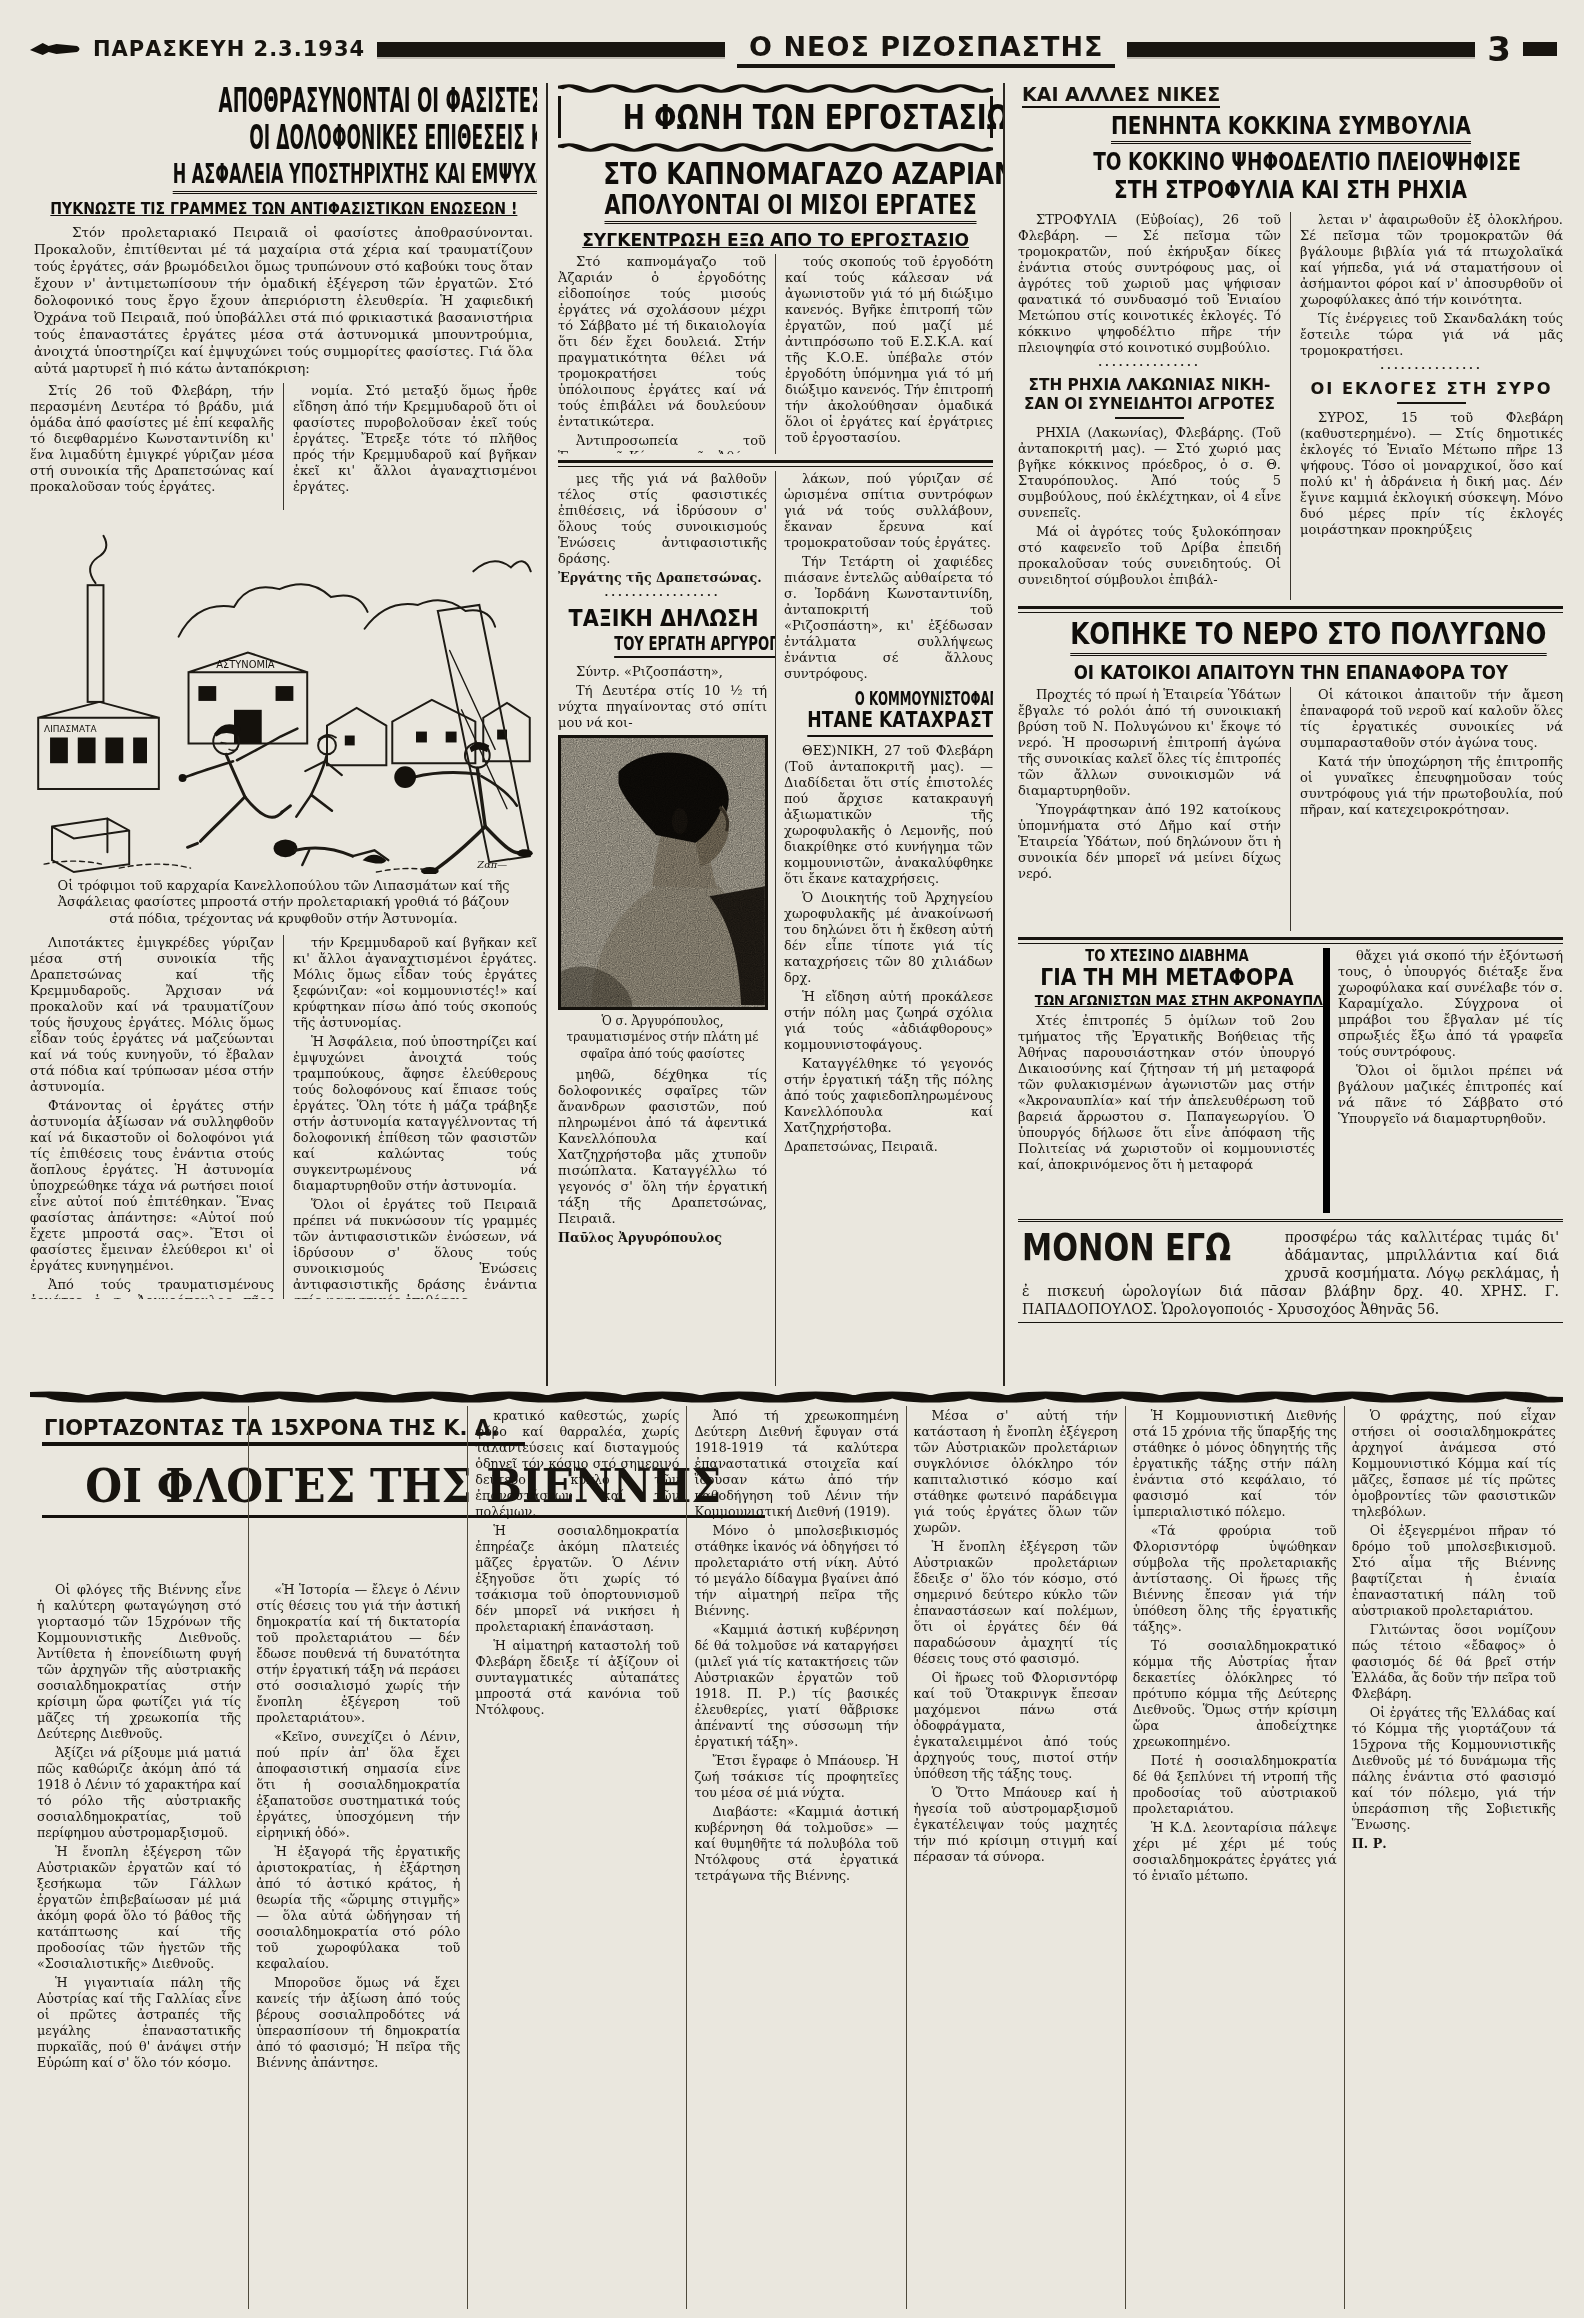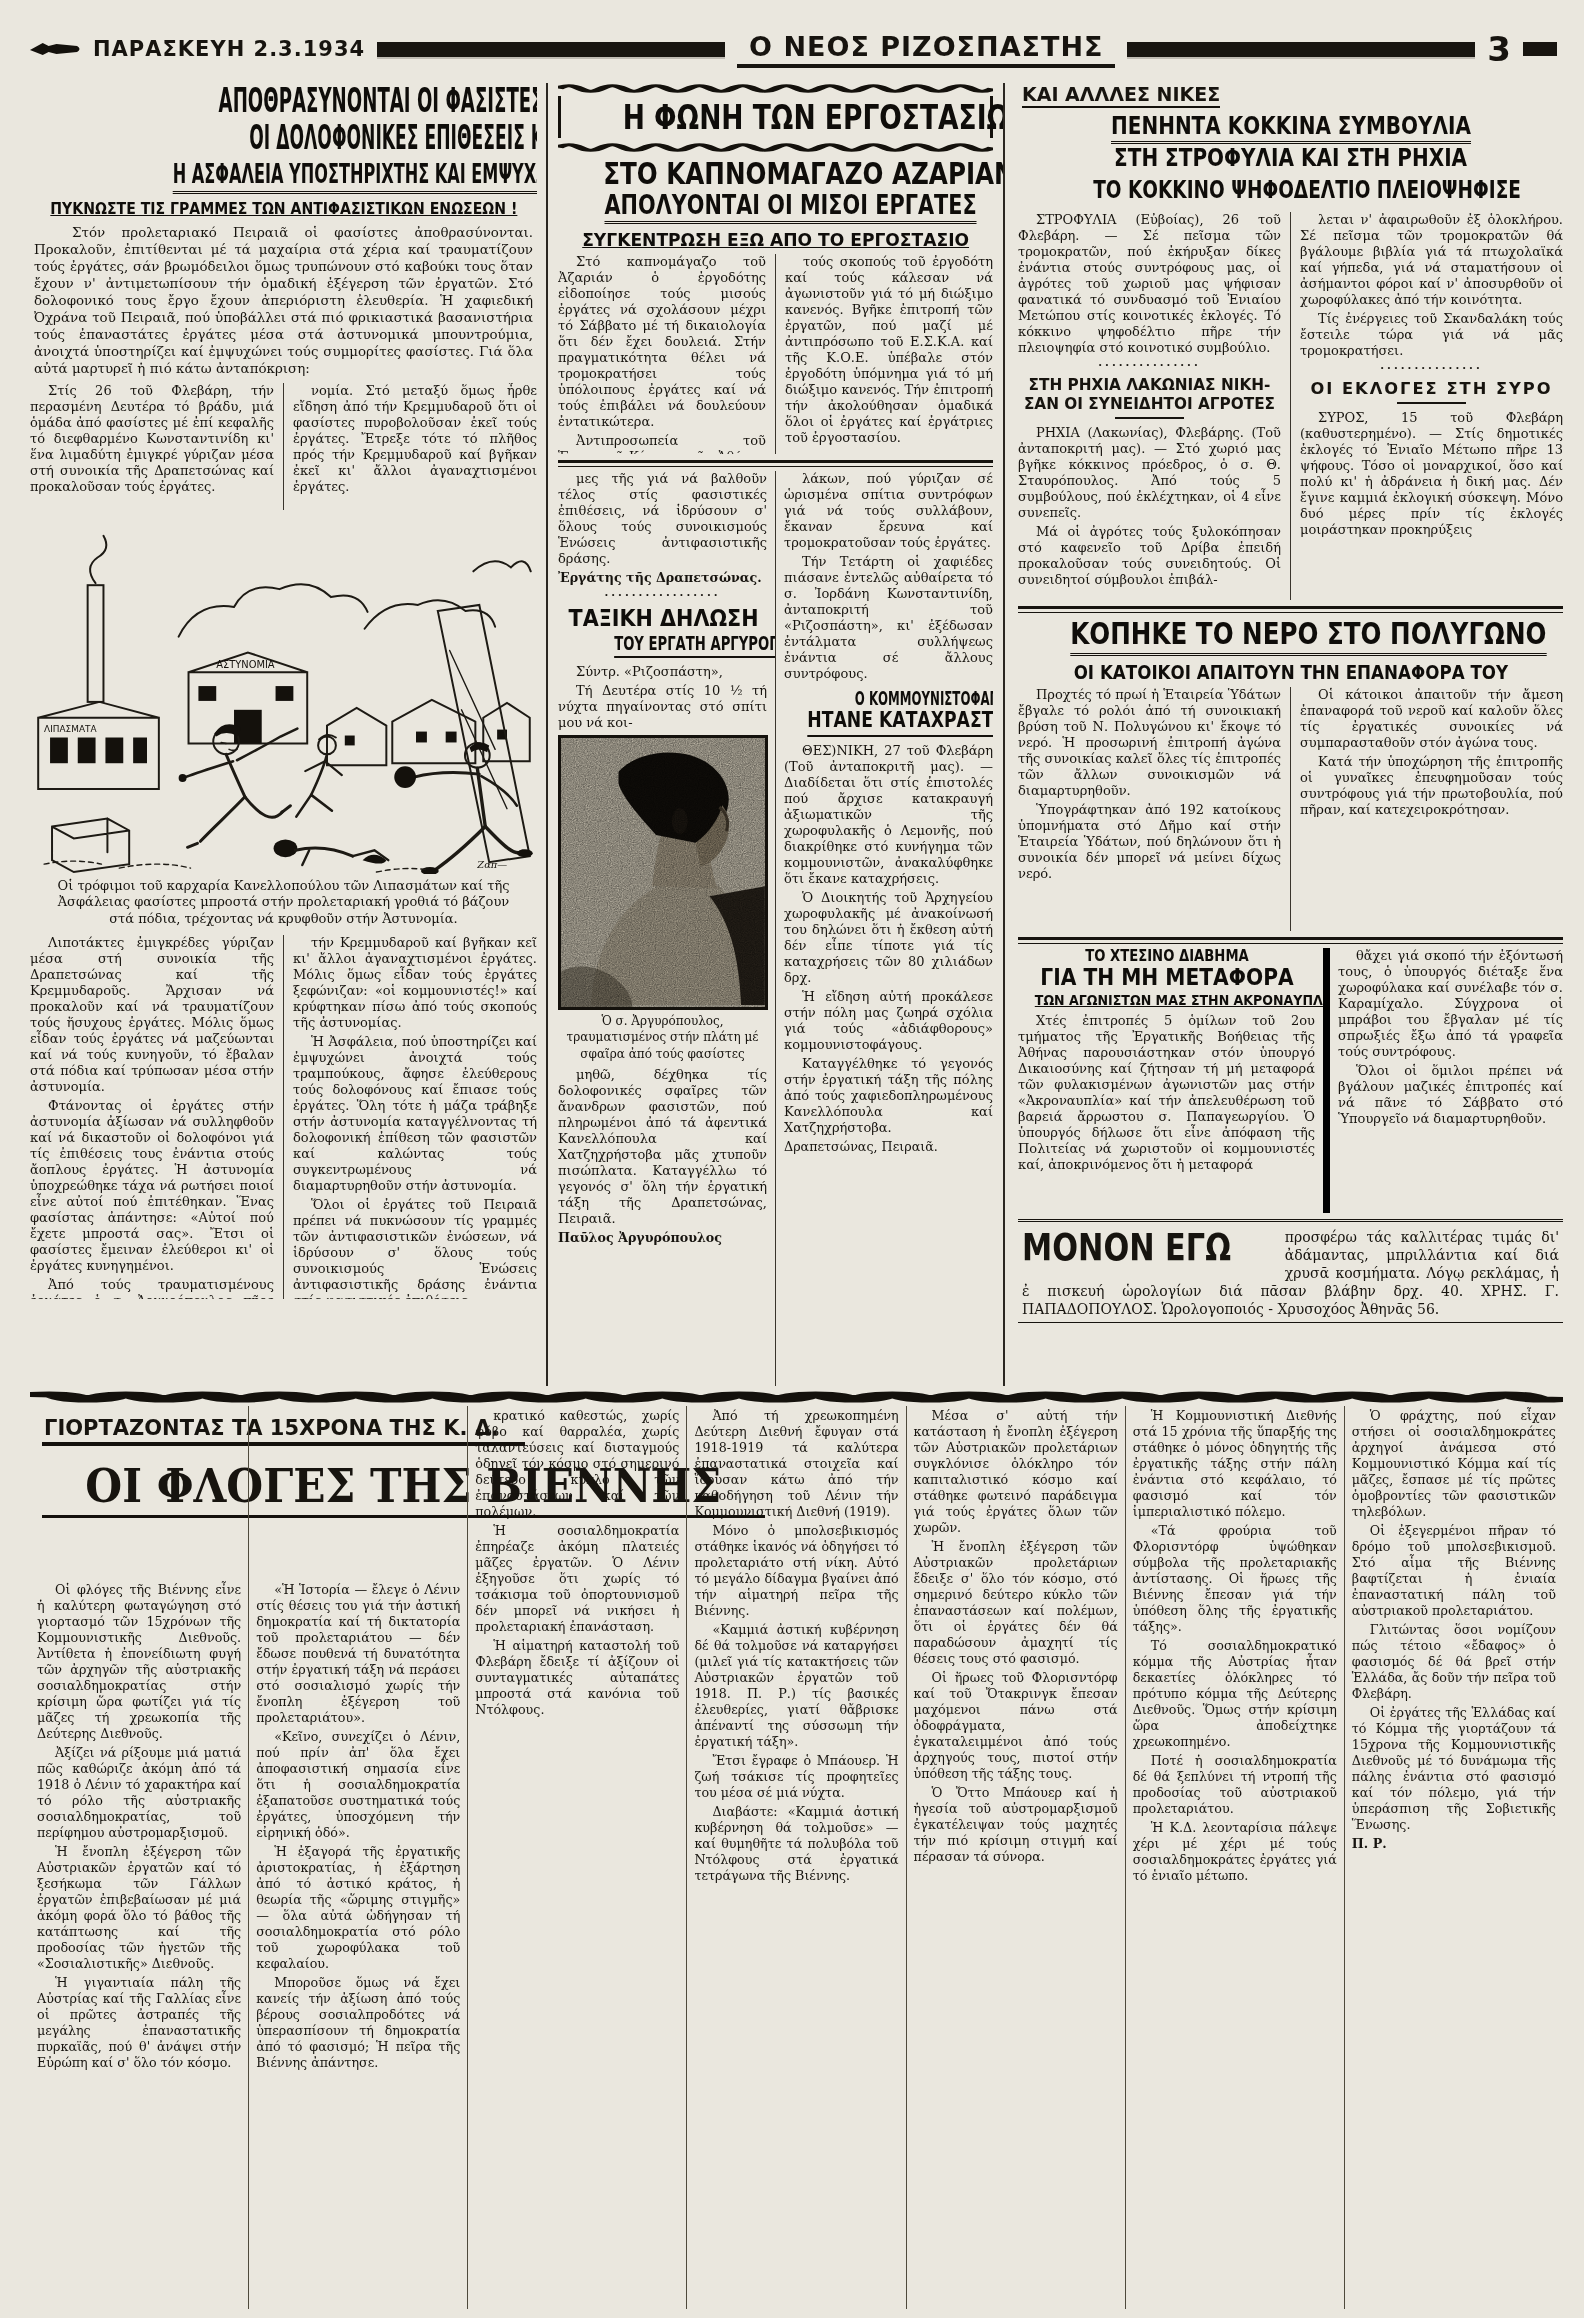--- a/index.html
+++ b/index.html
@@ -277,24 +277,24 @@
           </div>
         <div class="sig-right" style="font-weight:normal">Δραπετσώνας, Πειραιᾶ.</div>
       </div>
     </div>
   </div>
 
   <div class="col-right">
     <span class="kicker-left">ΚΑΙ ΑΛΛΛΕΣ ΝΙΚΕΣ</span>
     <div class="hl" style="font-size:25px">
       <span class="sqz" style="transform:scaleX(.8);border-bottom:3px double #14110c;padding-bottom:1px">ΠΕΝΗΝΤΑ ΚΟΚΚΙΝΑ ΣΥΜΒΟΥΛΙΑ</span></div>
+    <div class="hl" style="font-size:25px;margin-top:4px">
+      <span class="sqz" style="transform:scaleX(.74)">ΤΟ ΚΟΚΚΙΝΟ ΨΗΦΟΔΕΛΤΙΟ ΠΛΕΙΟΨΗΦΙΣΕ</span></div>
     <div class="hl" style="font-size:25px">
       <span class="sqz" style="transform:scaleX(.8)">ΣΤΗ ΣΤΡΟΦΥΛΙΑ ΚΑΙ ΣΤΗ ΡΗΧΙΑ</span></div>
-    <div class="hl" style="font-size:25px;margin-top:4px">
-      <span class="sqz" style="transform:scaleX(.74)">ΤΟ ΚΟΚΚΙΝΟ ΨΗΦΟΔΕΛΤΙΟ ΠΛΕΙΟΨΗΦΙΣΕ</span></div>
 
     <div class="twocol bodytext" style="height:388px;margin-top:8px">
       <div>
         <div>
             <p class="bp">ΣΤΡΟΦΥΛΙΑ (Εὐβοίας), 26 τοῦ Φλεβάρη. — Σέ πεῖσμα τῶν τρομοκρατῶν, πού ἐκήρυξαν δίκες ἐνάντια στούς συντρόφους μας, οἱ ἀγρότες τοῦ χωριοῦ μας ψήφισαν φανατικά τό συνδυασμό τοῦ Ἑνιαίου Μετώπου στίς κοινοτικές ἐκλογές. Τό κόκκινο ψηφοδέλτιο πῆρε τήν πλειοψηφία στό κοινοτικό συμβούλιο.</p>
           </div>
         <div class="dots">···············</div>
         <div class="subhead" style="font-size:15.3px">
           <div>ΣΤΗ ΡΗΧΙΑ ΛΑΚΩΝΙΑΣ ΝΙΚΗ-</div>
           <div>ΣΑΝ ΟΙ ΣΥΝΕΙΔΗΤΟΙ ΑΓΡΟΤΕΣ</div>

